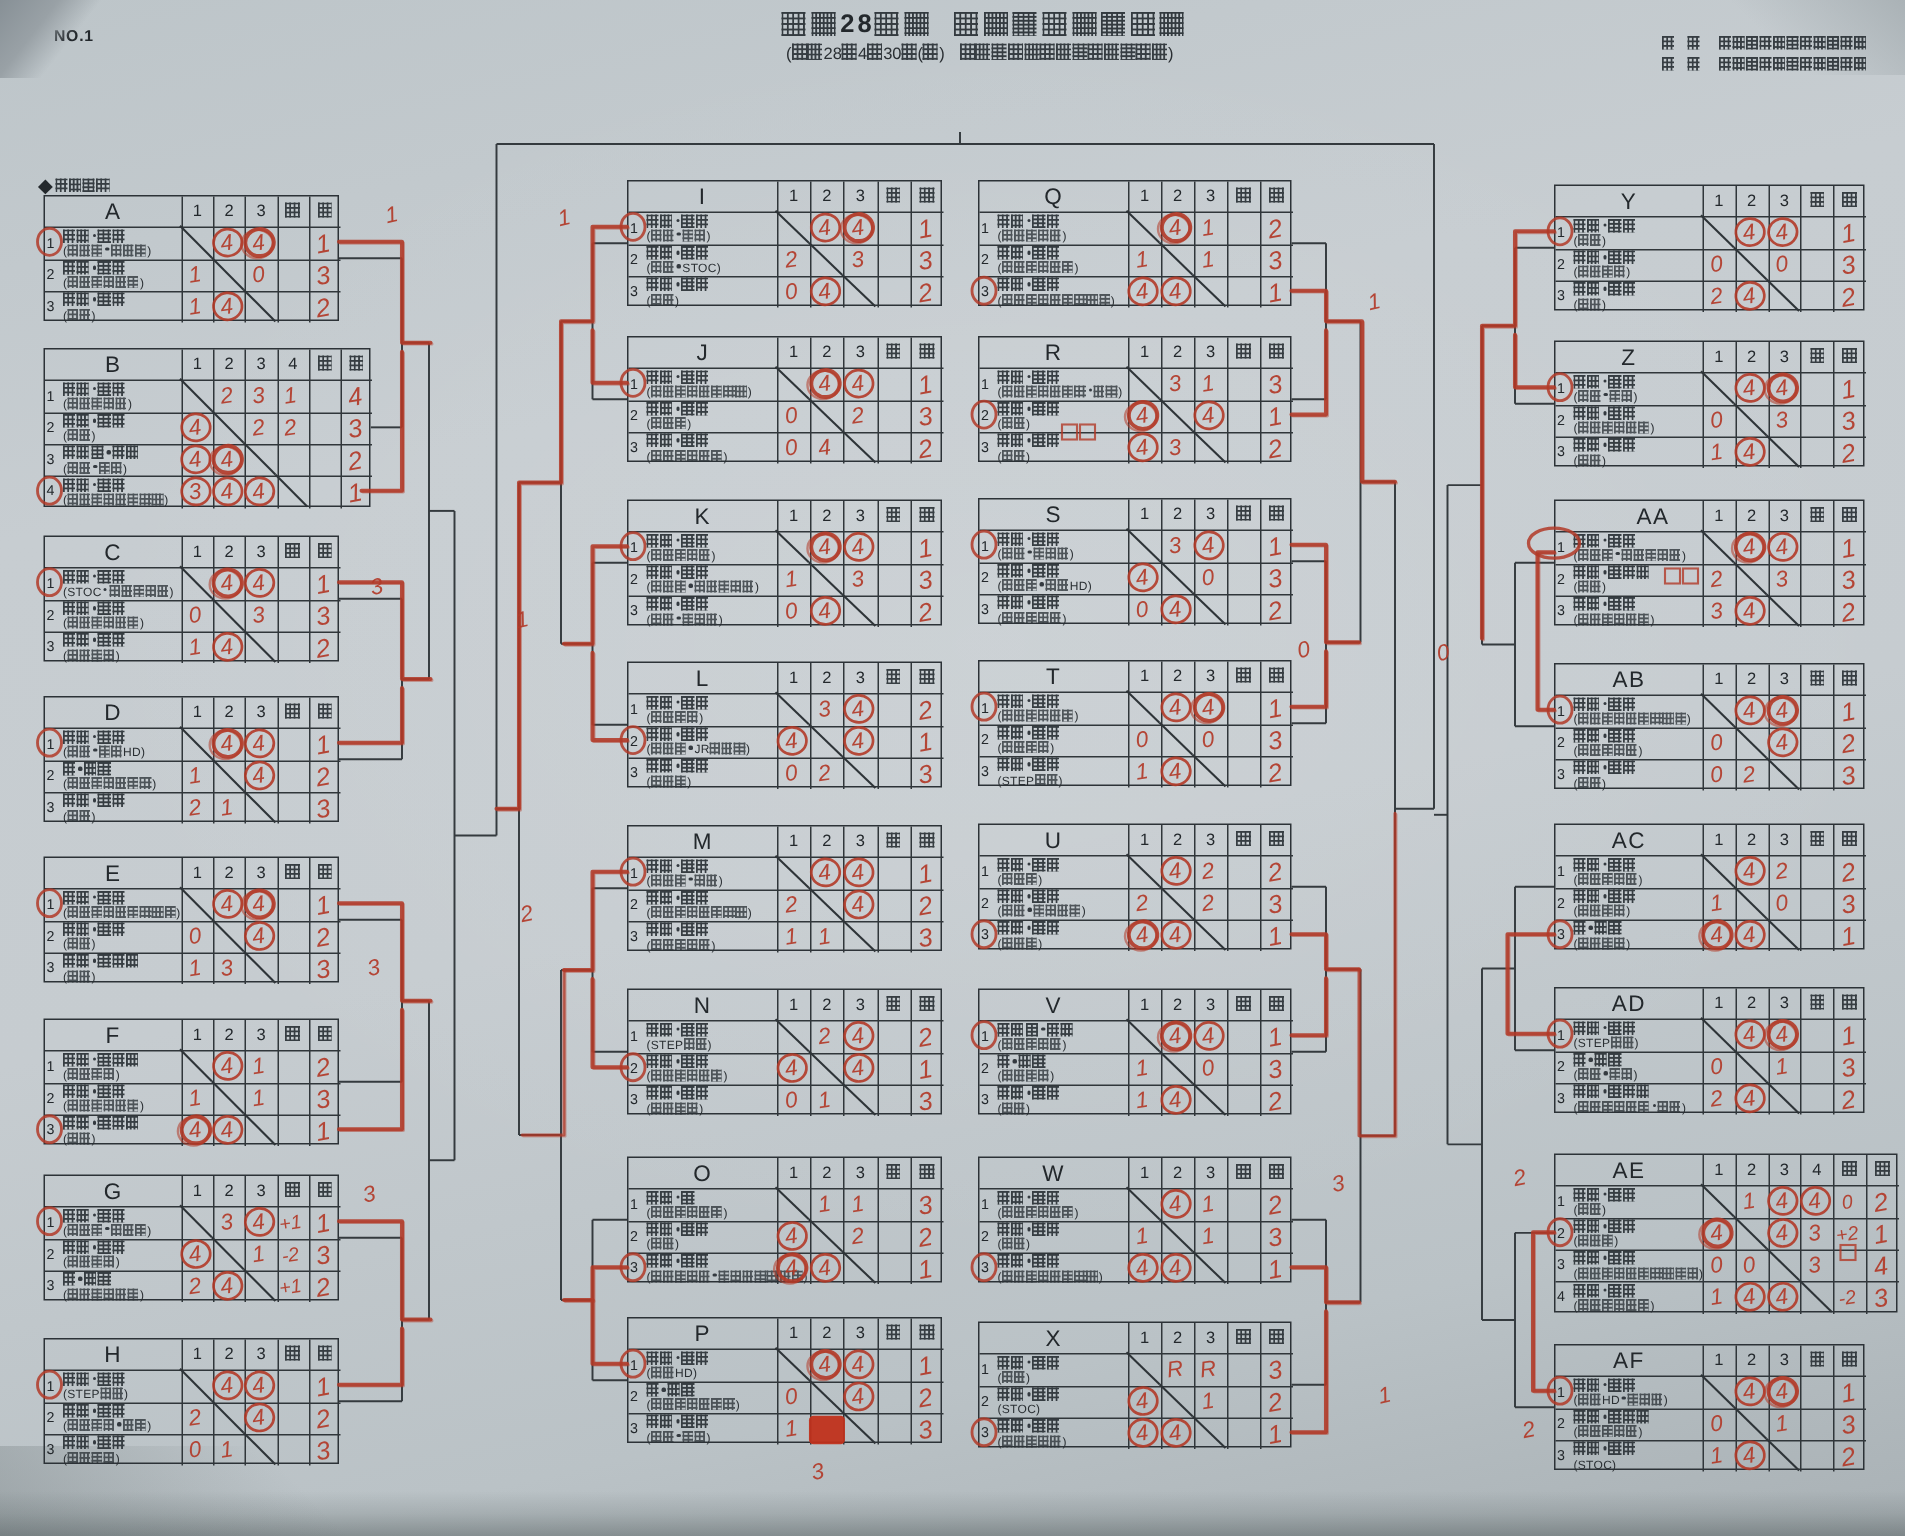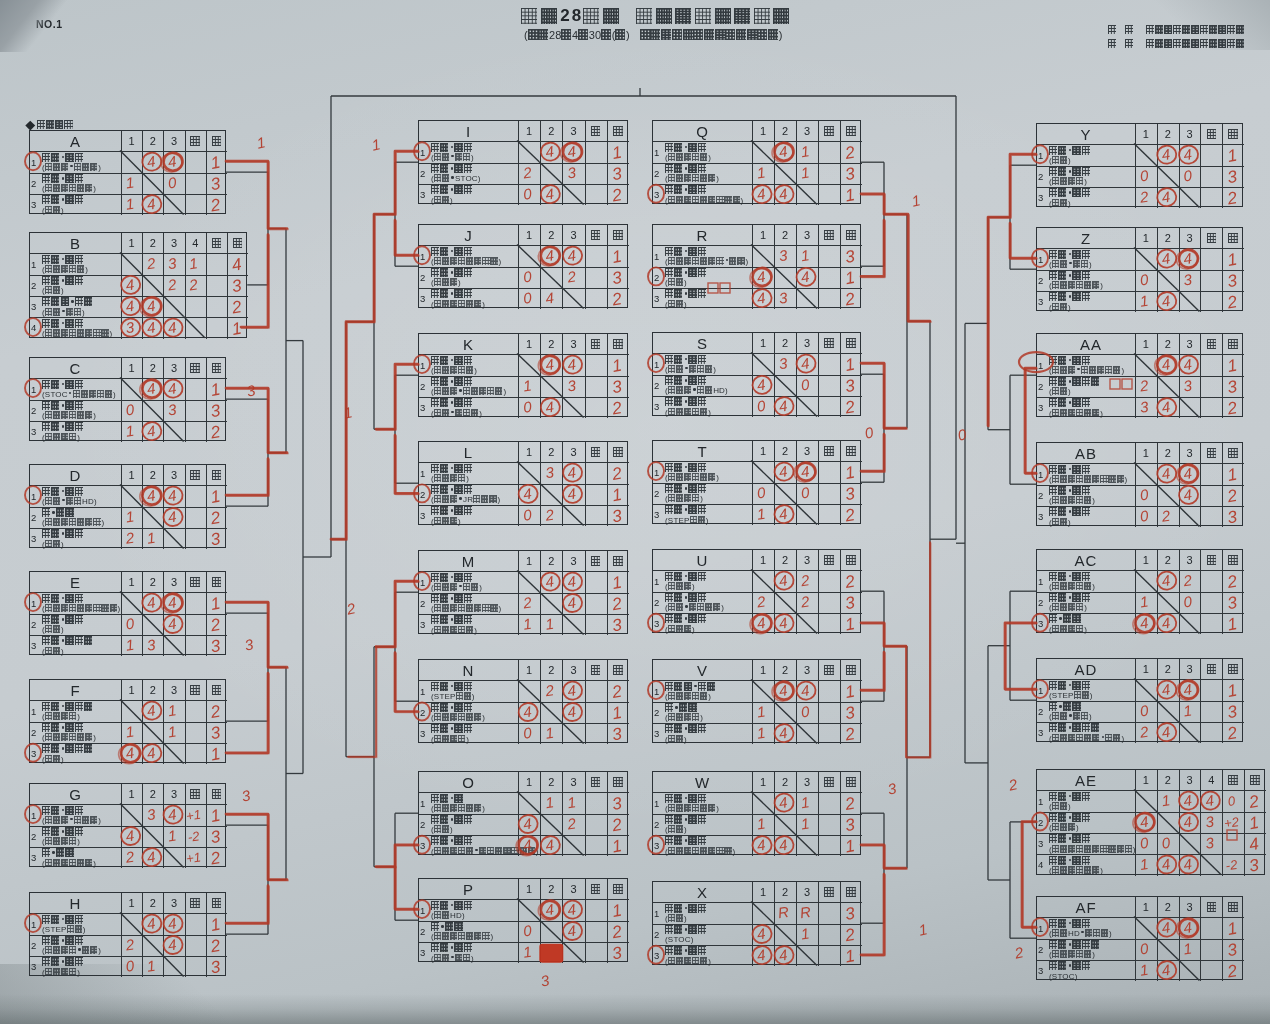--- a/index.html
+++ b/index.html
@@ -706,21 +706,21 @@
   </div>
 <div class="tb" style="left:1036px;top:333px;width:207.0px;height:84.4px">
     <b class="hl" style="top:20px;left:0;width:207.0px"></b>
     <b class="hl" style="top:42px;left:0;width:207.0px"></b>
     <b class="hl" style="top:63px;left:0;width:207.0px"></b>
     <b class="vl" style="left:98px;top:0;height:84.4px"></b>
     <b class="vl" style="left:120px;top:0;height:84.4px"></b>
     <b class="vl" style="left:142px;top:0;height:84.4px"></b>
     <b class="vl" style="left:163px;top:0;height:84.4px"></b>
     <b class="vl" style="left:185px;top:0;height:84.4px"></b>
-    <div class="hlet" style="left:5px;top:2px;width:98px">AA</div>
+    <div class="hlet" style="left:16px;top:2px;width:98px">AA</div>
     <div class="chd" style="left:98.0px;top:3.5px;width:21.8px">1</div>
     <div class="chd" style="left:119.8px;top:3.5px;width:21.8px">2</div>
     <div class="chd" style="left:141.6px;top:3.5px;width:21.8px">3</div>
     <div class="chd" style="left:163.4px;top:3.5px;width:21.8px"><i class="kd"></i></div>
     <div class="chd" style="left:185.2px;top:3.5px;width:21.8px"><i class="kd"></i></div>
     <div class="rno" style="left:1px;top:25.5px">1</div>
     <div class="nm" style="left:12px;top:21.7px"><i class="k"></i><i class="k v"></i><i class="dt"></i><i class="k w"></i><i class="k"></i></div>
     <div class="af" style="left:12px;top:31.9px">(<i class="k2"></i><i class="k2 v"></i><i class="k2 w"></i><i class="dt"></i><i class="k2"></i><i class="k2 v"></i><i class="k2 w"></i><i class="k2"></i><i class="k2 v"></i>)</div>
     <div class="rno" style="left:1px;top:46.8px">2</div>
     <div class="nm" style="left:12px;top:43.0px"><i class="k"></i><i class="k v"></i><i class="dt"></i><i class="k w"></i><i class="k"></i><i class="k v"></i></div>

